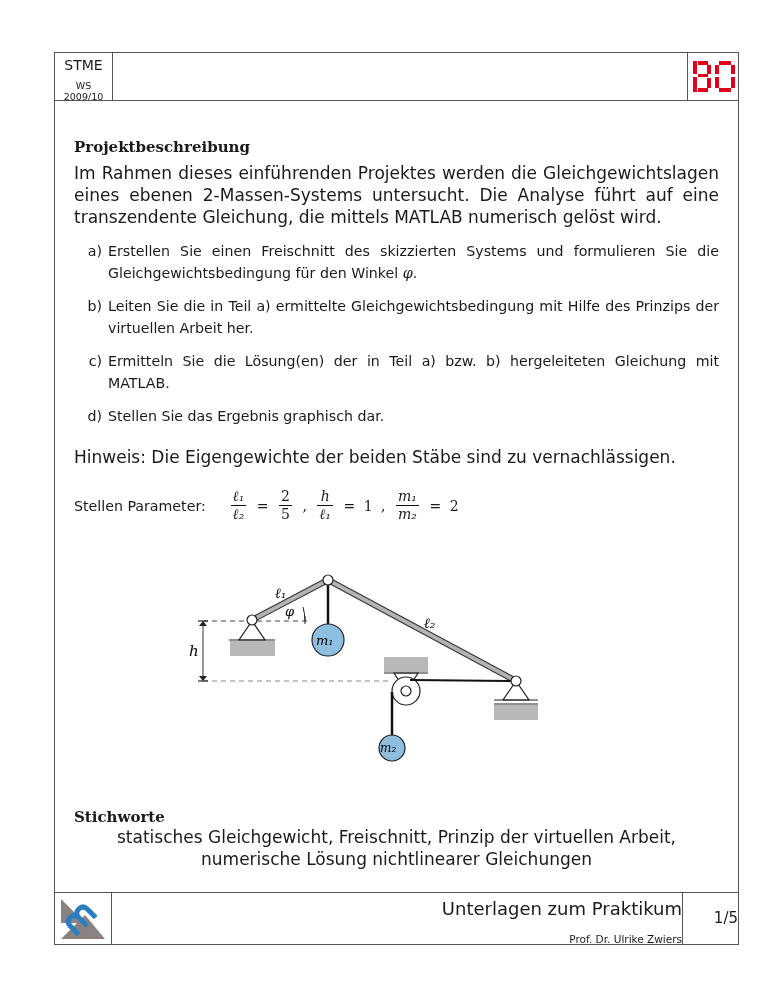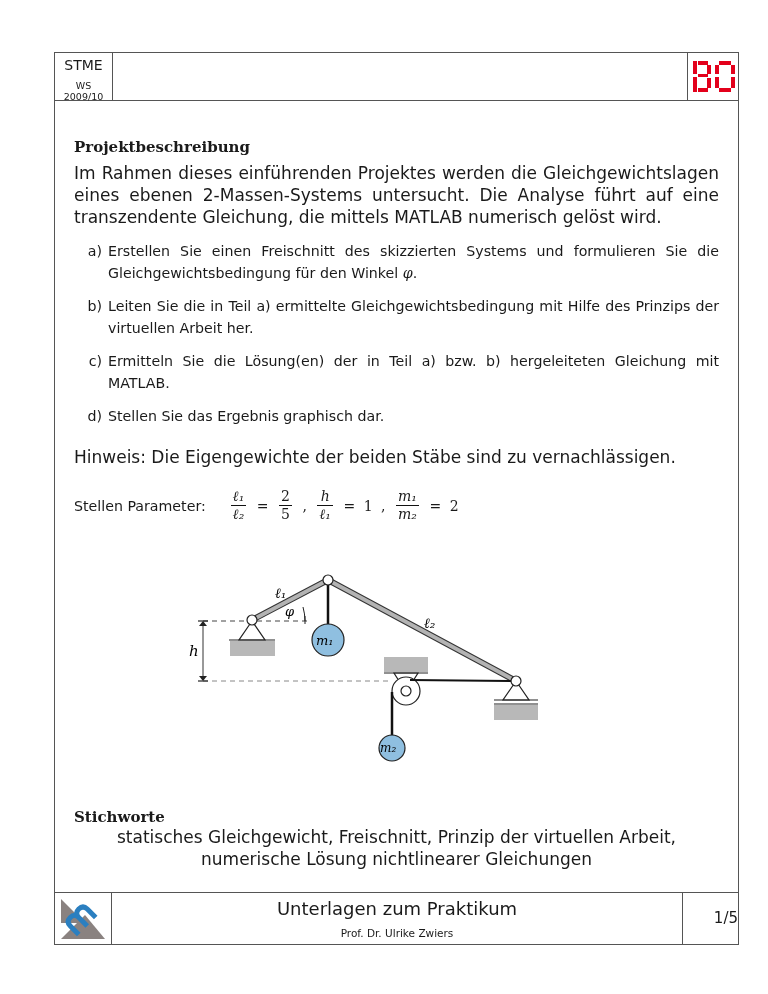--- a/index.html
+++ b/index.html
@@ -19,23 +19,23 @@
     .item .txt { position: absolute; left: 34px; width: 611px; text-align: justify; }
     .math { font-family: "DejaVu Serif", serif; font-style: italic; }
     .params { position: absolute; left: 0; font-size: 14.2px; }
     .frac { display: inline-block; vertical-align: middle; text-align: center; font-family: "DejaVu Serif", serif; font-size: 14px; margin: 0 2px; }
     .frac .num { display: block; border-bottom: 1px solid #111; padding: 0 2px; line-height: 17px; font-style: italic; }
     .frac .den { display: block; padding: 0 2px; line-height: 17px; font-style: italic; }
     .frac .up { font-style: normal; }
     .eq { font-family: "DejaVu Serif", serif; font-size: 14px; vertical-align: middle; margin: 0 4px; }
     .ftr { position: absolute; left: 54px; top: 892px; width: 685px; height: 53px; border: 1px solid #555; box-sizing: border-box; }
     .ftr .c1 { position: absolute; left: 0; top: 0; width: 56px; height: 51px; border-right: 1px solid #555; }
-    .ftr .mid { position: absolute; left: 57px; right: 56px; top: 0; height: 51px; text-align: center; }
+    .ftr .mid { position: absolute; left: 57px; right: 56px; top: 0; height: 51px; text-align: right; }
     .ftr .mid .t { font-size: 18px; margin-top: 5px; }
-    .ftr .mid .s { font-size: 10.5px; margin-top: 8px; }
+    .ftr .mid .s { font-size: 10.5px; margin-top: 14px; }
     .ftr .c3 { position: absolute; right: 0; top: 0; width: 55px; height: 51px; border-left: 1px solid #555; text-align: right; line-height: 51px; font-size: 15px; }
     svg text { font-family: "DejaVu Serif", serif; font-style: italic; }
   </style>
 </head>
 <body>
 
 <div class="frame"></div>
 
 <div class="hdr">
   <div class="c1">

